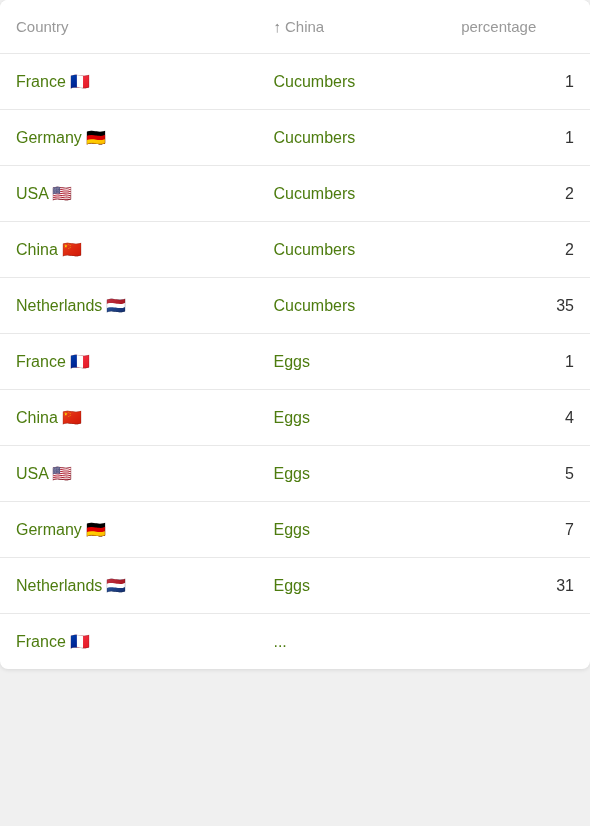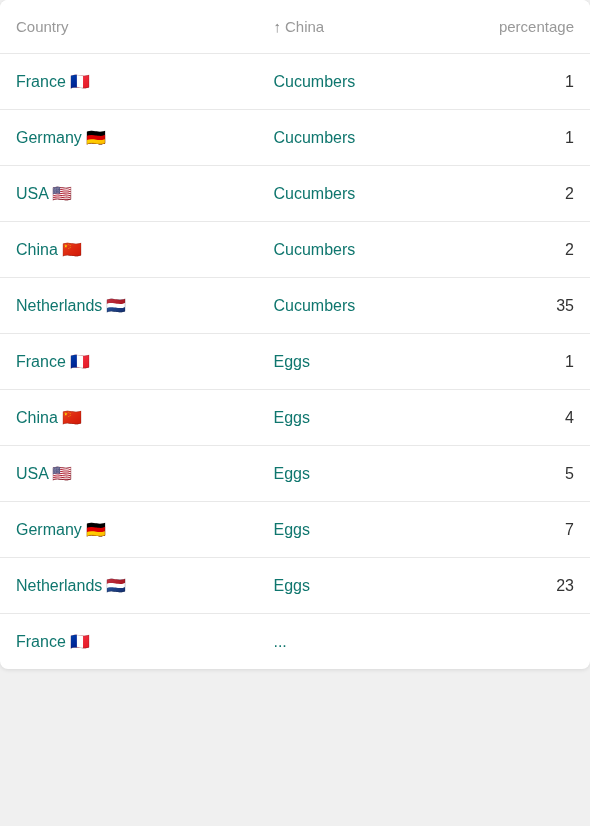--- a/index.html
+++ b/index.html
@@ -53,40 +53,39 @@
       background: #ffffff;
       color: #999999;
       font-weight: 400;
       font-size: 15px;
       padding: 18px 16px;
       text-align: left;
       border-bottom: 1px solid #e8e8e8;
     }
 
     thead tr th.col-percentage {
-      text-align: right;
     }
 
     thead tr th.col-food .sort-arrow {
       margin-right: 4px;
       color: #888;
     }
 
     tbody tr {
       border-bottom: 1px solid #e8e8e8;
     }
 
     tbody tr:last-child {
       border-bottom: none;
     }
 
     tbody tr td {
       padding: 18px 16px;
       font-size: 16px;
-      color: #0f766e;
+      color: #4d7c0f;
       vertical-align: middle;
     }
 
     tbody tr td.col-percentage {
       text-align: right;
       color: #333333;
     }
 
     .col-country {
       width: 240px;
@@ -161,21 +160,21 @@
             <td class="col-percentage">5</td>
           </tr>
           <tr>
             <td class="col-country">Germany 🇩🇪</td>
             <td class="col-food">Eggs</td>
             <td class="col-percentage">7</td>
           </tr>
           <tr>
             <td class="col-country">Netherlands 🇳🇱</td>
             <td class="col-food">Eggs</td>
-            <td class="col-percentage">23</td>
+            <td class="col-percentage">31</td>
           </tr>
           <tr>
             <td class="col-country">France 🇫🇷</td>
             <td class="col-food">...</td>
             <td class="col-percentage"></td>
           </tr>
         </tbody>
     </table>
   </div>
 </div>

